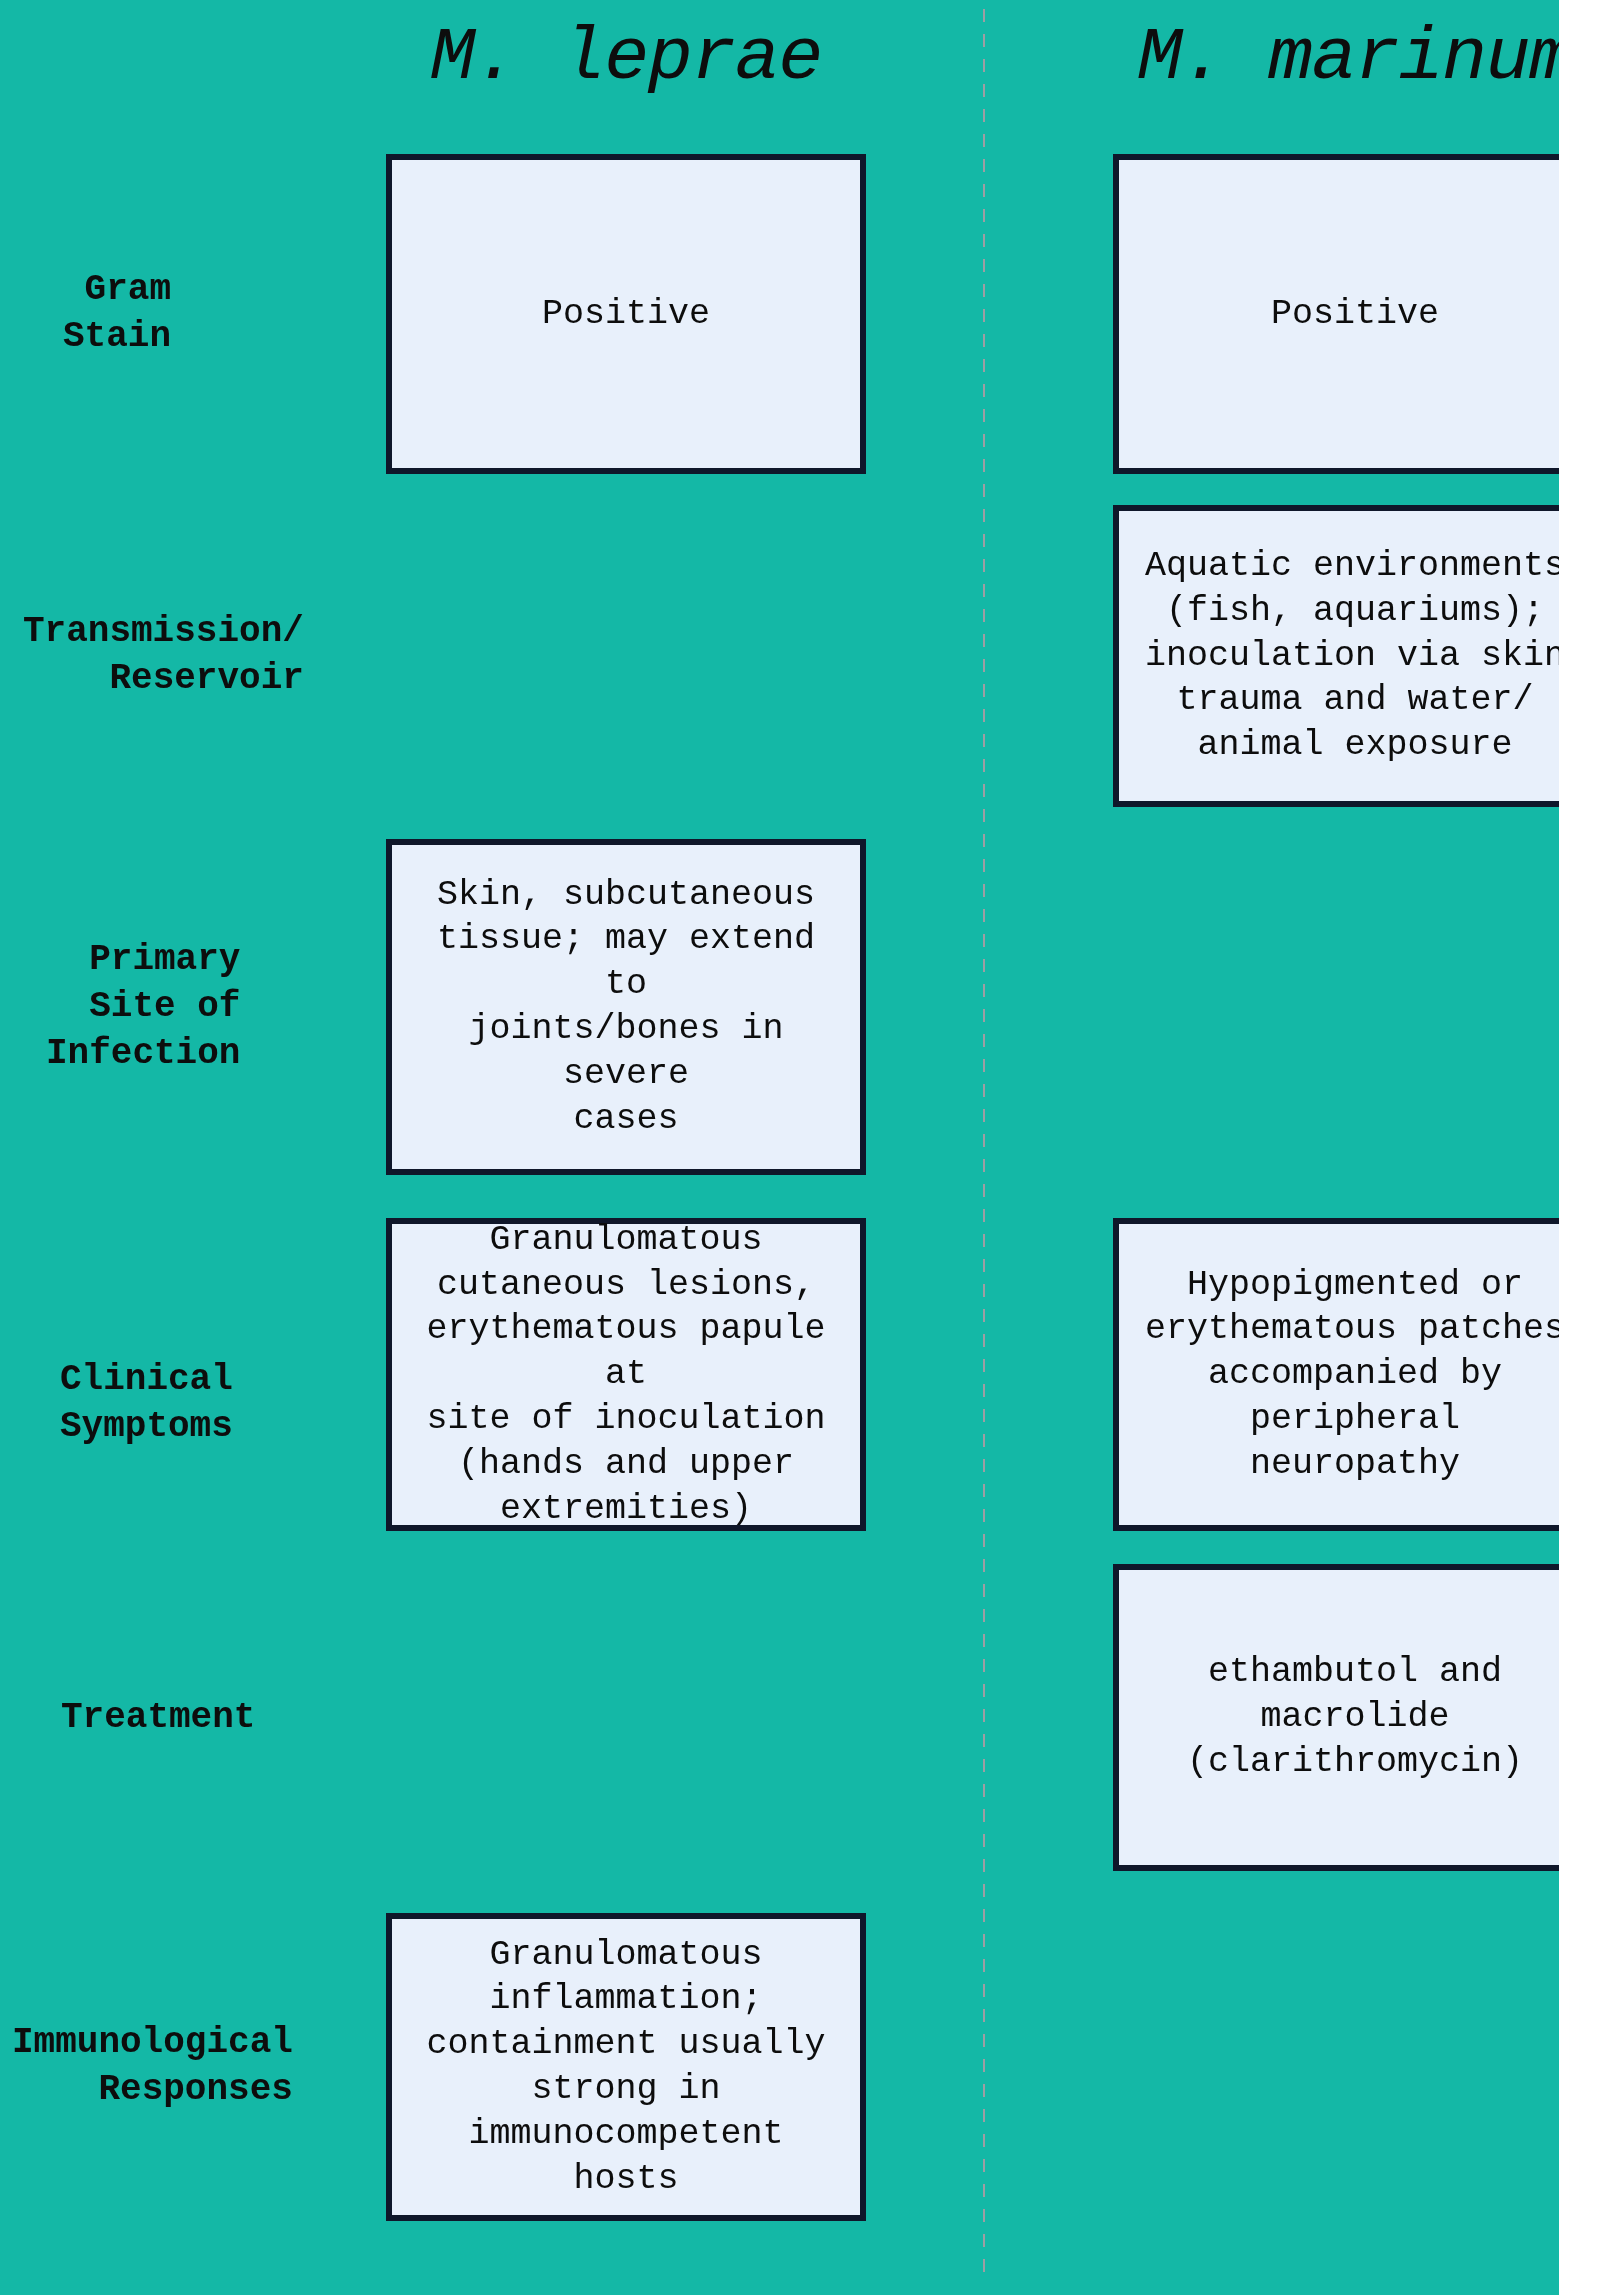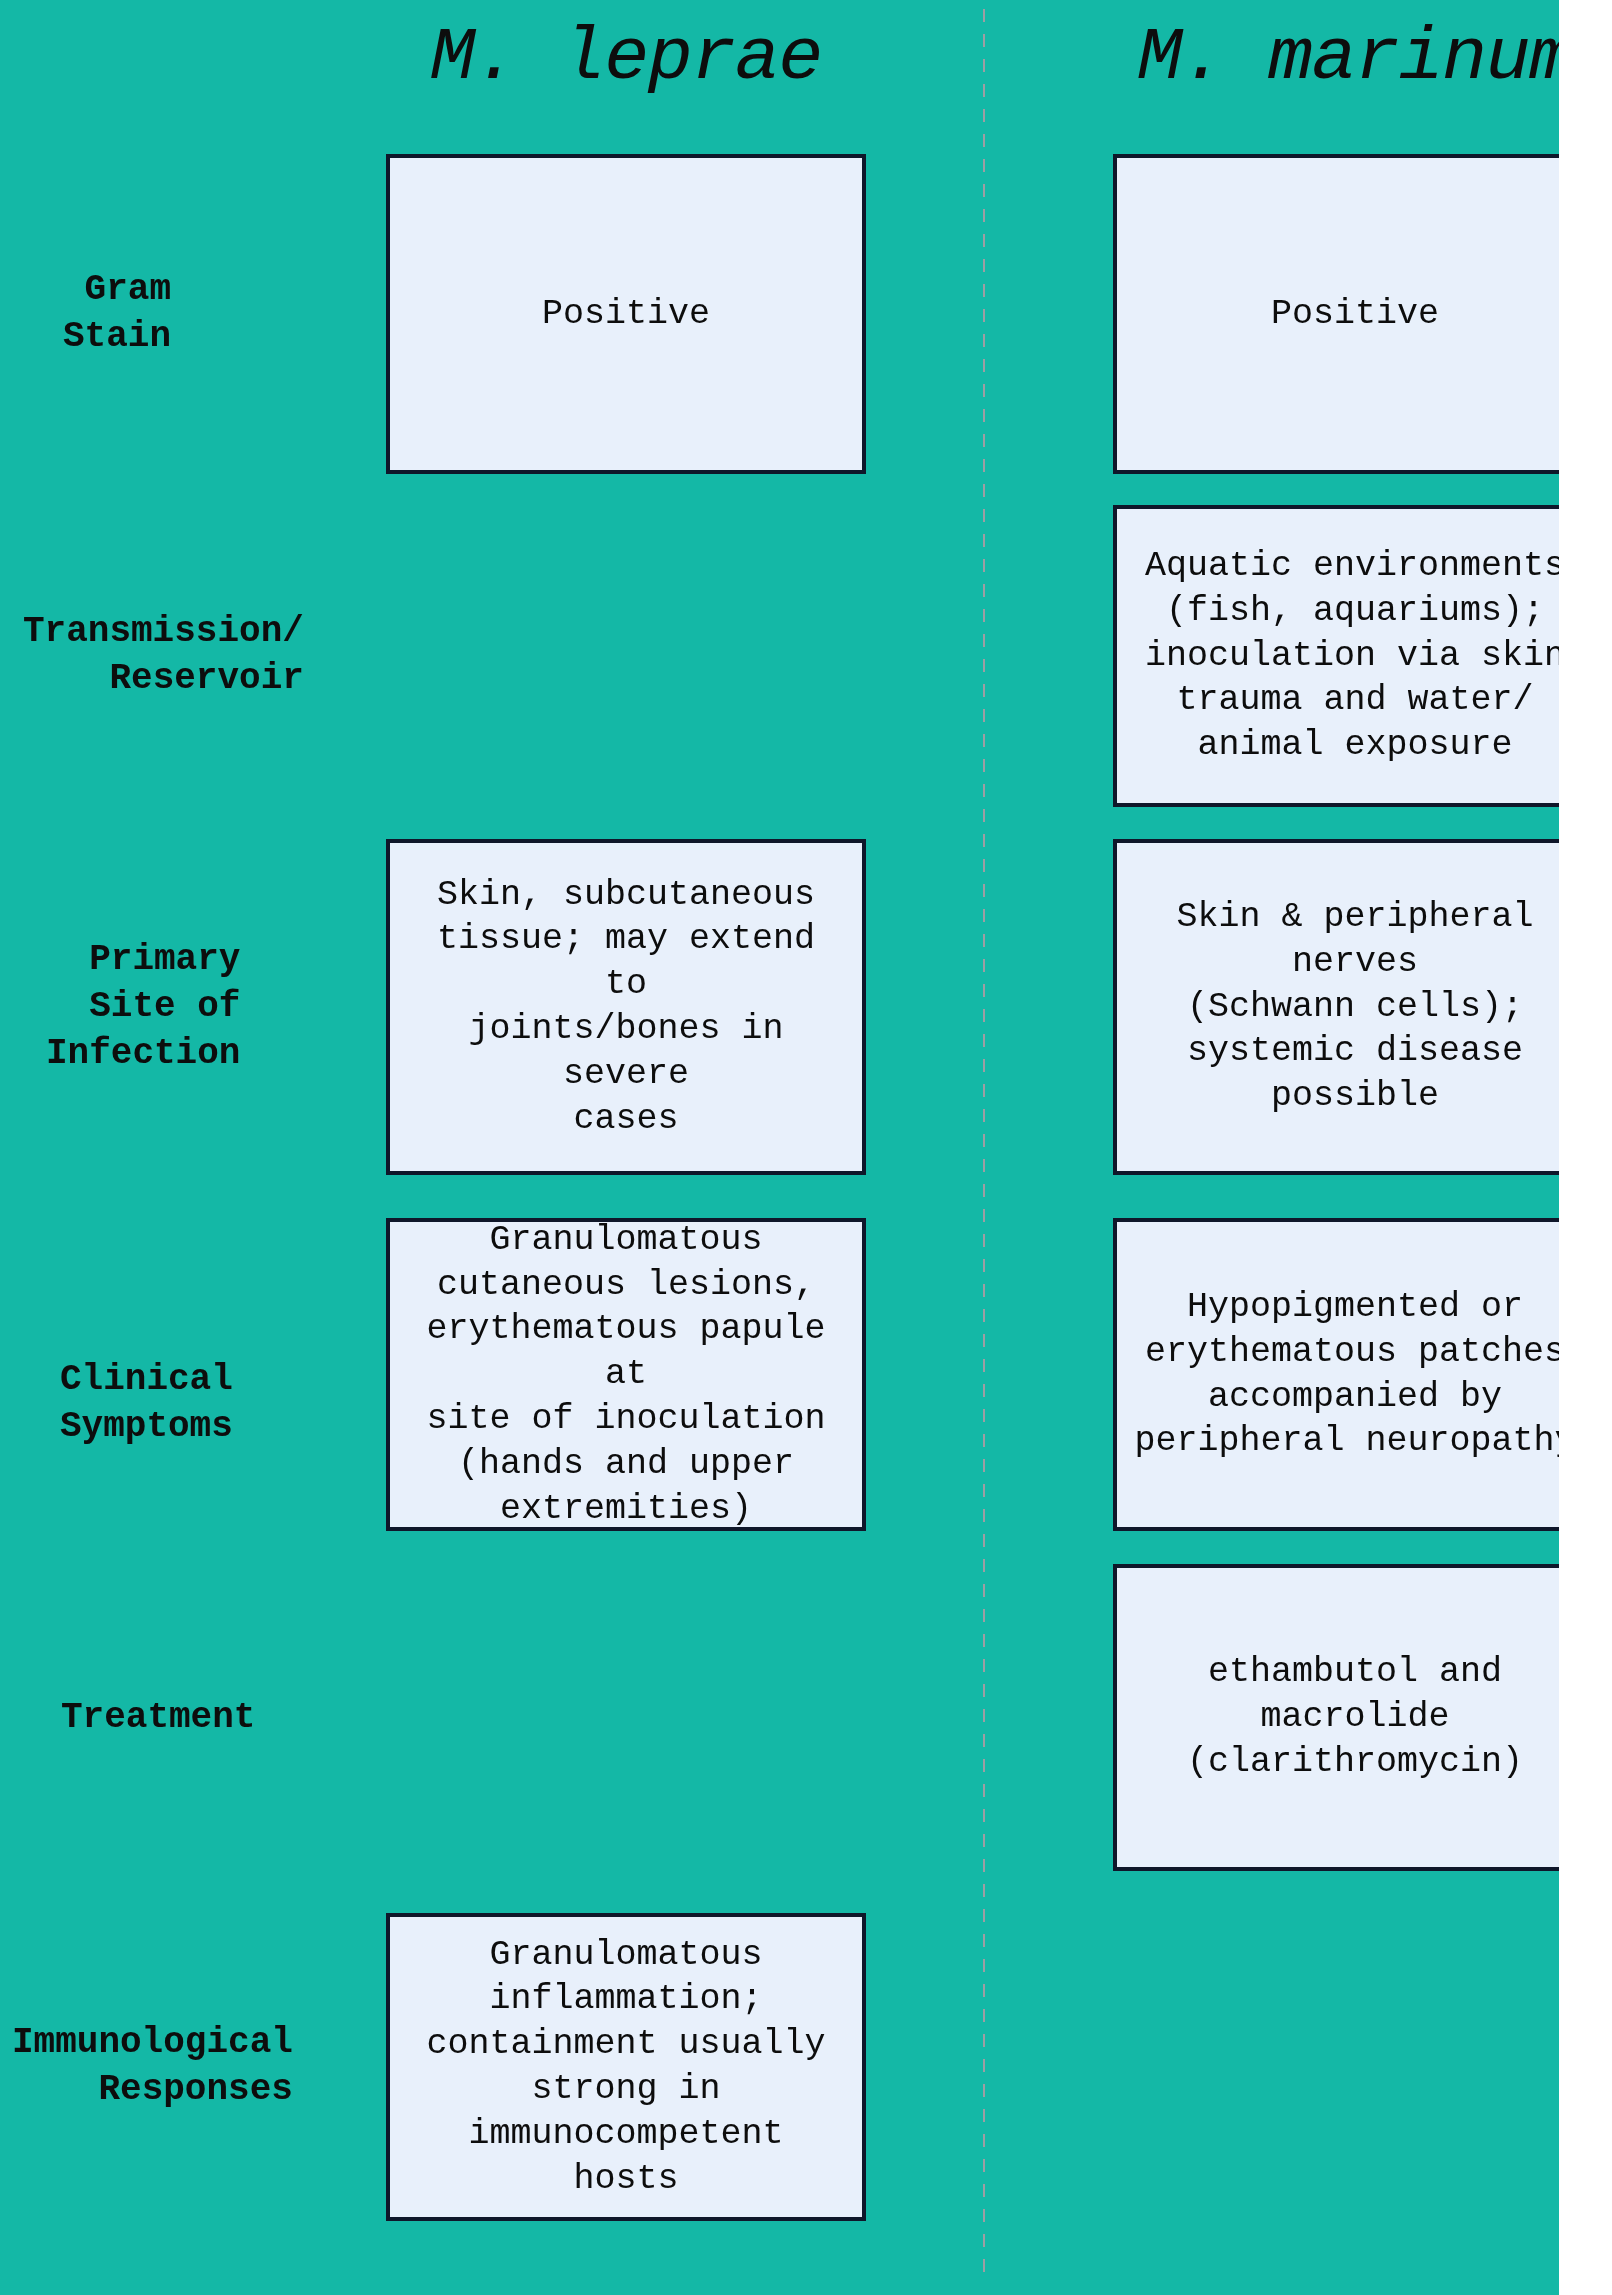--- a/index.html
+++ b/index.html
@@ -41,21 +41,21 @@
     letter-spacing: -1.5px;
     white-space: nowrap;
   }
   .h-leprae  { left: 386px;  width: 480px; }
   .h-marinum { left: 1113px; width: 484px; }
 
   .box {
     position: absolute;
     box-sizing: border-box;
     background: #e8f0fb;
-    border: 4px solid #0f172a;
+    border: 6px solid #0f172a;
     display: flex;
     align-items: center;
     justify-content: center;
     text-align: center;
     font-size: 35px;
     line-height: 1.28;
     white-space: pre-line;
     padding: 0 16.4px;
   }
   .c1 { left: 386px;  width: 480px; }
@@ -106,24 +106,20 @@
 trauma and water/
 animal exposure</div>
 
   <div class="lbl lbl3">Primary
 Site of
 Infection</div>
   <div class="box c1 r3">Skin, subcutaneous
 tissue; may extend to
 joints/bones in severe
 cases</div>
-  <div class="box c2 r3">Skin &amp; peripheral nerves
-(Schwann cells);
-systemic disease
-possible</div>
 
   <div class="lbl lbl4">Clinical
 Symptoms</div>
   <div class="box c1 r4">Granulomatous
 cutaneous lesions,
 erythematous papule at
 site of inoculation
 (hands and upper
 extremities)</div>
   <div class="box c2 r4">Hypopigmented or

